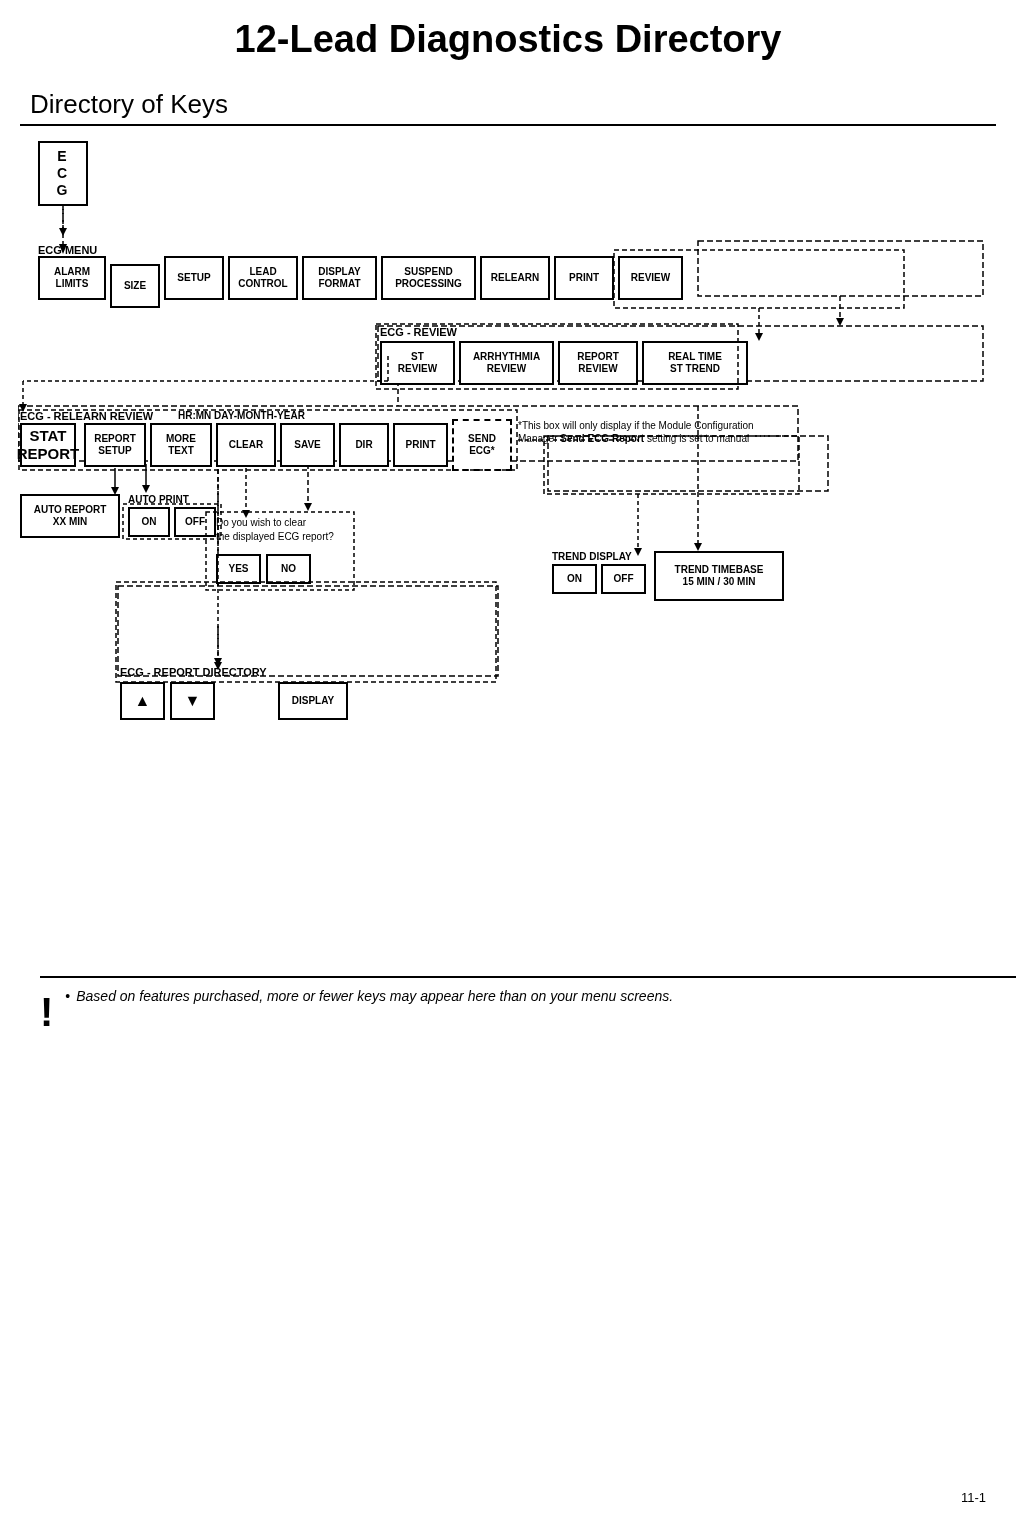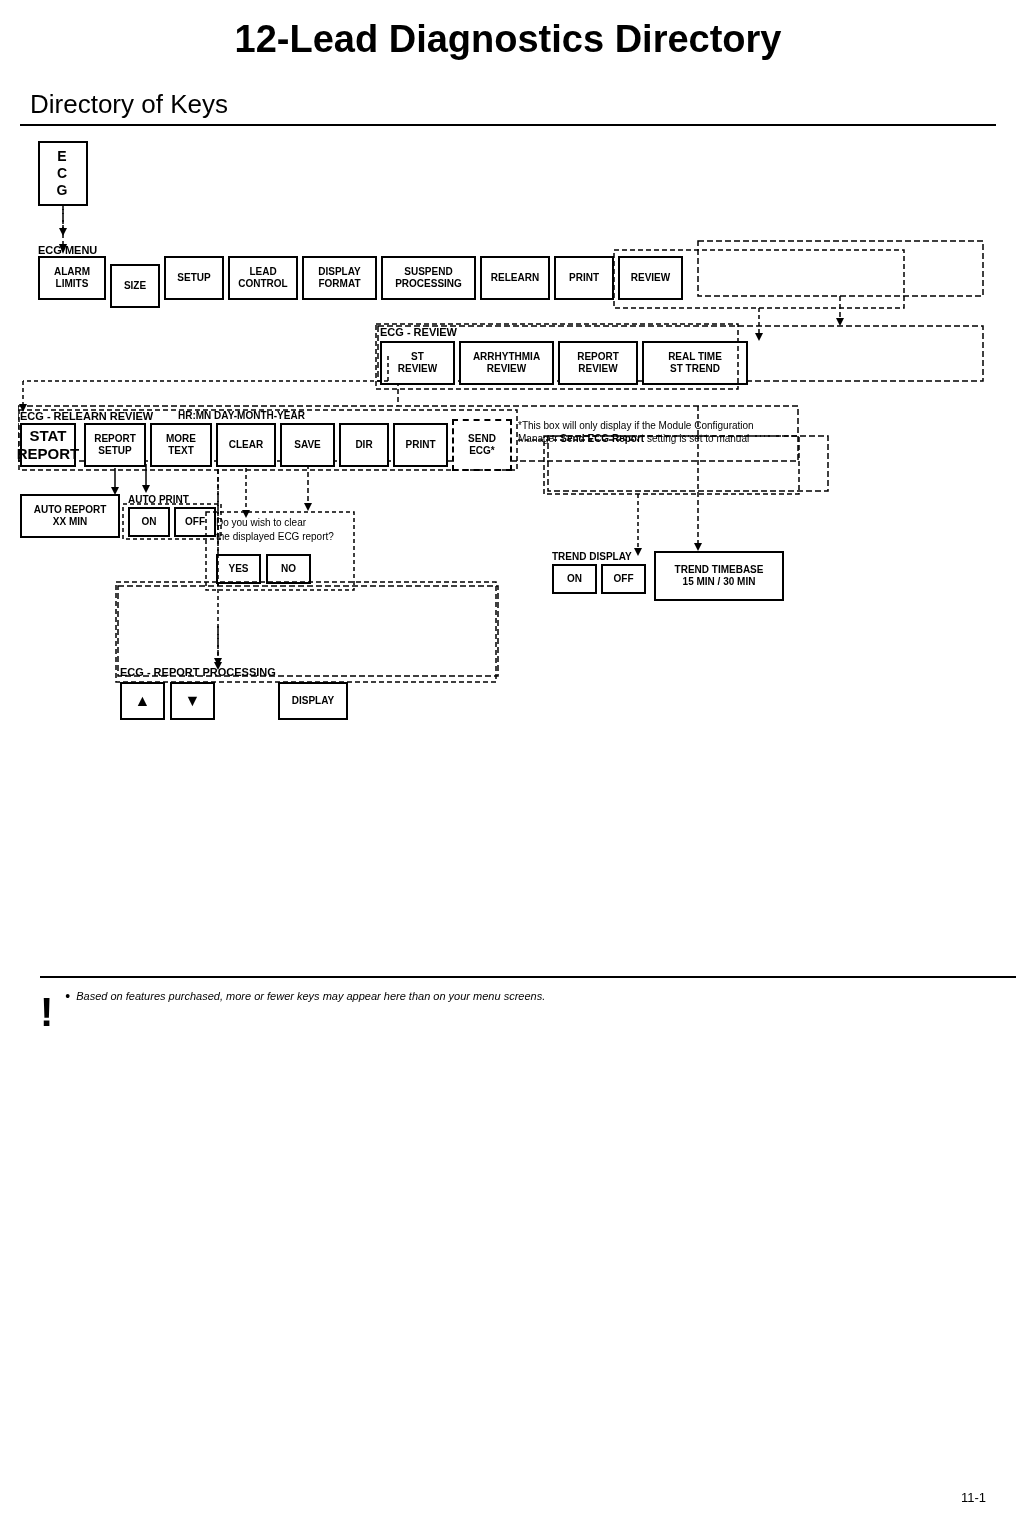--- a/index.html
+++ b/index.html
@@ -266,21 +266,21 @@
     ON
   </div>
   <div class="key-box" style="left:583px; top:438px; width:45px; height:30px; font-size:10px;">
     OFF
   </div>
 
   <div class="key-box" style="left:636px; top:425px; width:130px; height:50px; font-size:10px;">
     TREND TIMEBASE<br>15 MIN / 30 MIN
   </div>
 
-  <div class="label-text" style="left:102px; top:540px;">ECG - REPORT PROCESSING</div>
+  <div class="label-text" style="left:102px; top:540px;">ECG - REPORT DIRECTORY</div>
 
   <div class="key-box" style="left:102px; top:556px; width:45px; height:38px; font-size:16px;">
     ▲
   </div>
 
   <div class="key-box" style="left:152px; top:556px; width:45px; height:38px; font-size:16px;">
     ▼
   </div>
 
   <div class="key-box" style="left:260px; top:556px; width:70px; height:38px; font-size:10px;">
@@ -329,18 +329,18 @@
     <polygon points="200,544 196,536 204,536" fill="#000"></polygon>
   </svg>
 
 </div>
 
 <div class="footnote-area" style="position: relative; margin: 10px 20px 0 20px; border-top: 2px solid #000; padding-top: 10px; display:flex; align-items:flex-start; gap:12px;">
   <div style="font-size:40px; font-weight:bold; line-height:1; margin-top: 4px;">!</div>
   <div style="display:flex; flex-direction:column; gap:4px;">
     <div style="display:flex; align-items:center; gap:6px;">
       <span style="font-size:14px;">•</span>
-      <span style="font-size:11px; font-style:italic;">Based on features purchased, more or fewer keys may appear here than on your menu screens.</span>
+      <span style="font-size:14px; font-style:italic;">Based on features purchased, more or fewer keys may appear here than on your menu screens.</span>
     </div>
   </div>
 </div>
 
 <div class="page-number">11-1</div>
 
 </body></html>

